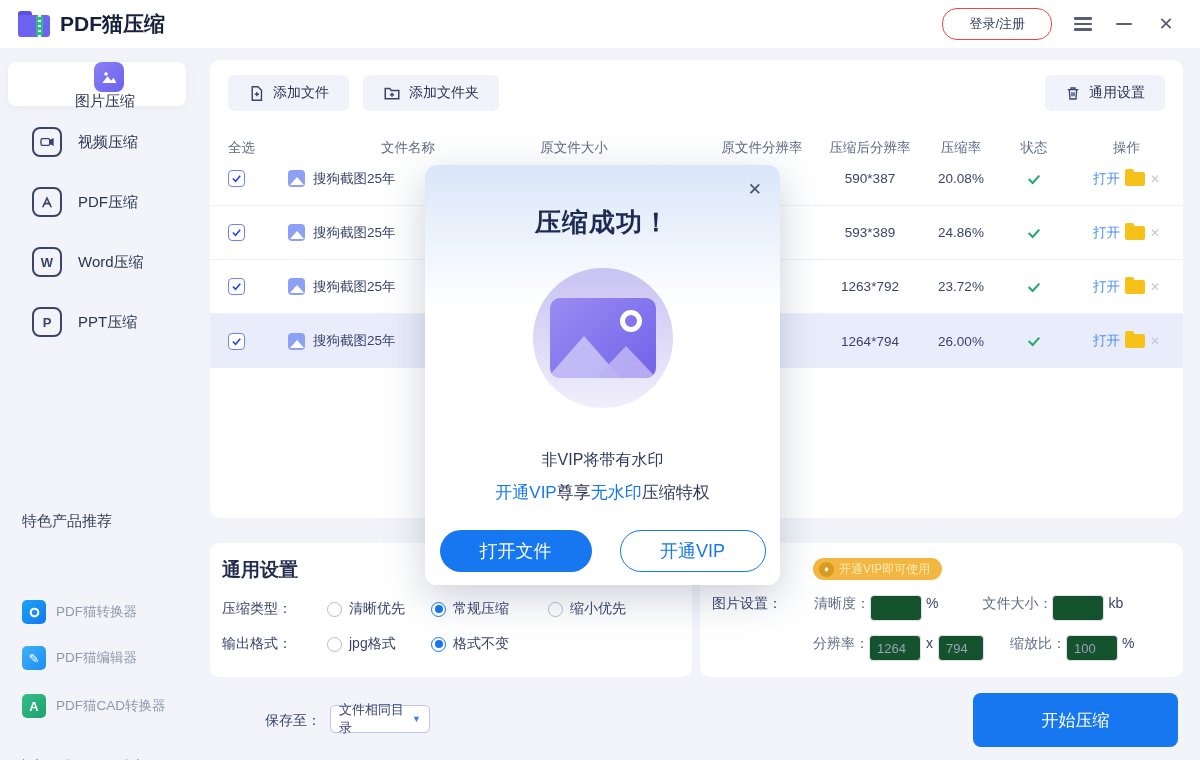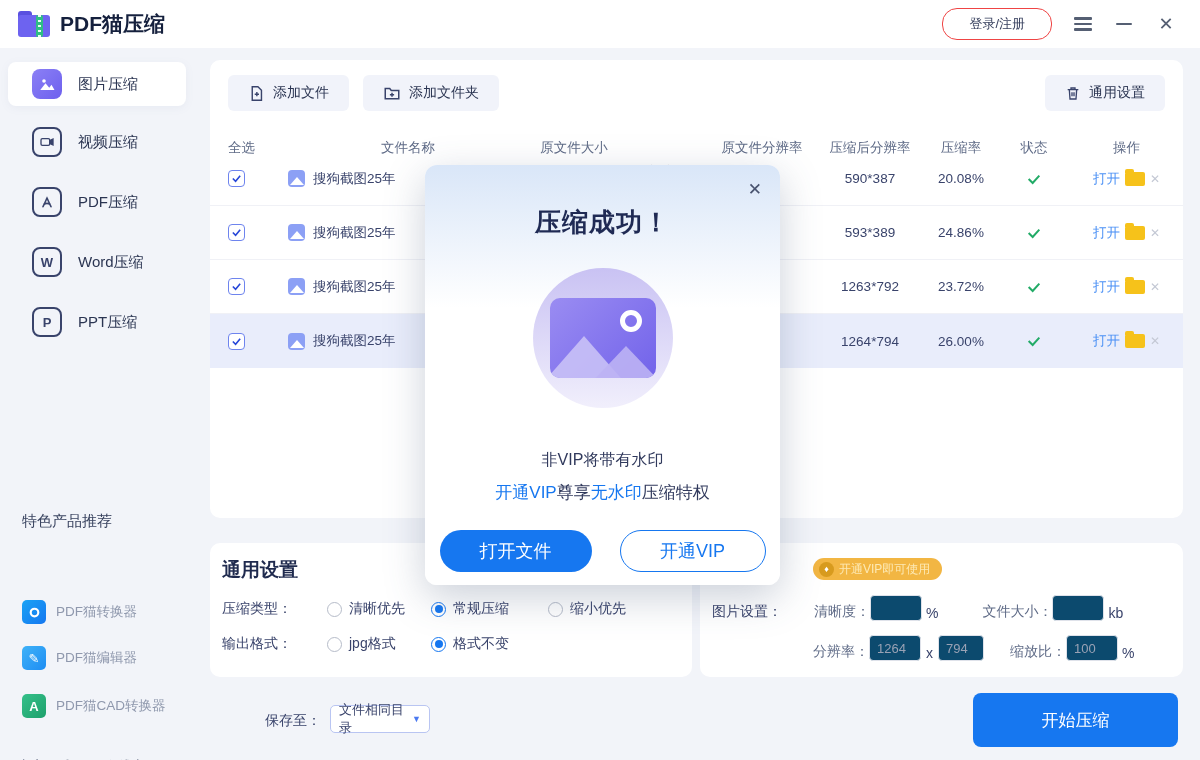--- a/index.html
+++ b/index.html
@@ -65,23 +65,23 @@
   .set-row { display:flex; align-items:center; margin-top:17px; font-size:14px; color:#39436b; }
   .set-label { width:92px; }
   .radio { display:flex; align-items:center; gap:7px; cursor:pointer; }
   .radio .dot { width:15px; height:15px; border-radius:50%; border:1.5px solid #b6bcc9; background:#fff; flex:none; }
   .radio.checked .dot { border-color:#1677f0; display:flex; align-items:center; justify-content:center; }
   .radio.checked .dot:after { content:""; width:8px; height:8px; border-radius:50%; background:#1677f0; }
   .r-pos1{ margin-left:13px; width:104px;} .r-pos2{ width:117px;} 
 
   .vip-badge { position:absolute; left:113px; top:15px; height:22px; background:#f2b643; border-radius:11px; display:flex; align-items:center; gap:5px; padding:0 12px 0 6px; font-size:12px; color:#fde9b4; cursor:pointer; }
   .vip-gem { width:15px; height:15px; border-radius:50%; background:#d89b1e; color:#fff; font-size:9px; display:flex; align-items:center; justify-content:center; }
-  .img-row { position:absolute; left:12px; display:flex; align-items:flex-end; font-size:14px; color:#39436b; }
+  .img-row { position:absolute; left:12px; display:flex; align-items:flex-start; font-size:14px; color:#39436b; }
   .img-row .lbl { color:#5f6b87; }
-  .s-input { border:1px solid #dfe2ea; border-radius:4px; height:26px; font-size:13px; color:#9aa2b5; padding:0 7px; font-family:inherit; outline:none; background:#0c4a6e; }
+  .s-input { border:1px solid #dfe2ea; border-radius:4px; height:26px; font-size:13px; color:#9aa2b5; padding:0 7px; font-family:inherit; outline:none; background:#14532d; }
   .w50{width:52px;} .w46{width:46px;}
 
   
   .save-label { position:absolute; left:265px; top:712px; font-size:14px; color:#39436b; }
   .save-select { position:absolute; left:330px; top:705px; width:100px; height:28px; border:1px solid #b9c5f2; border-radius:5px; background:#fff; display:flex; align-items:center; justify-content:space-between; padding:0 8px; font-size:13px; color:#39436b; cursor:pointer; }
   .save-select .arrow { color:#4b79f0; font-size:9px; }
   .start-btn { position:absolute; left:973px; top:693px; width:205px; height:54px; background:#1677f0; border:none; border-radius:8px; color:#fff; font-size:17px; cursor:pointer; font-family:inherit; }
 
   
   .modal { position:absolute; left:425px; top:165px; width:355px; height:420px; background:linear-gradient(to bottom,#d9e6f8,#ffffff 34%); border-radius:12px; box-shadow:0 12px 40px rgba(70,85,120,.28); z-index:10; }
@@ -120,21 +120,21 @@
         <span></span>
       </div>
     <div class="win-icon">
         <div class="min-icon"></div>
       </div>
     <div class="win-icon">✕</div>
   </div>
 </div>
 
 <div class="sidebar">
-  <div class="side-item selected" style="top:14px;">
+  <div class="side-item selected" style="top:14px;flex-direction:column;">
     <div class="side-ico filled">
       <svg width="18" height="18" viewBox="0 0 24 24" fill="none">
           <circle cx="8" cy="8" r="2.4" fill="#fff"></circle>
           <path d="M3 20 L10 11 L15 17 L18 13 L22 20 Z" fill="#fff"></path>
         </svg>
     </div>
     <div class="side-label">图片压缩</div>
   </div>
   <div class="side-item" style="top:72px;">
     <div class="side-ico outline">

